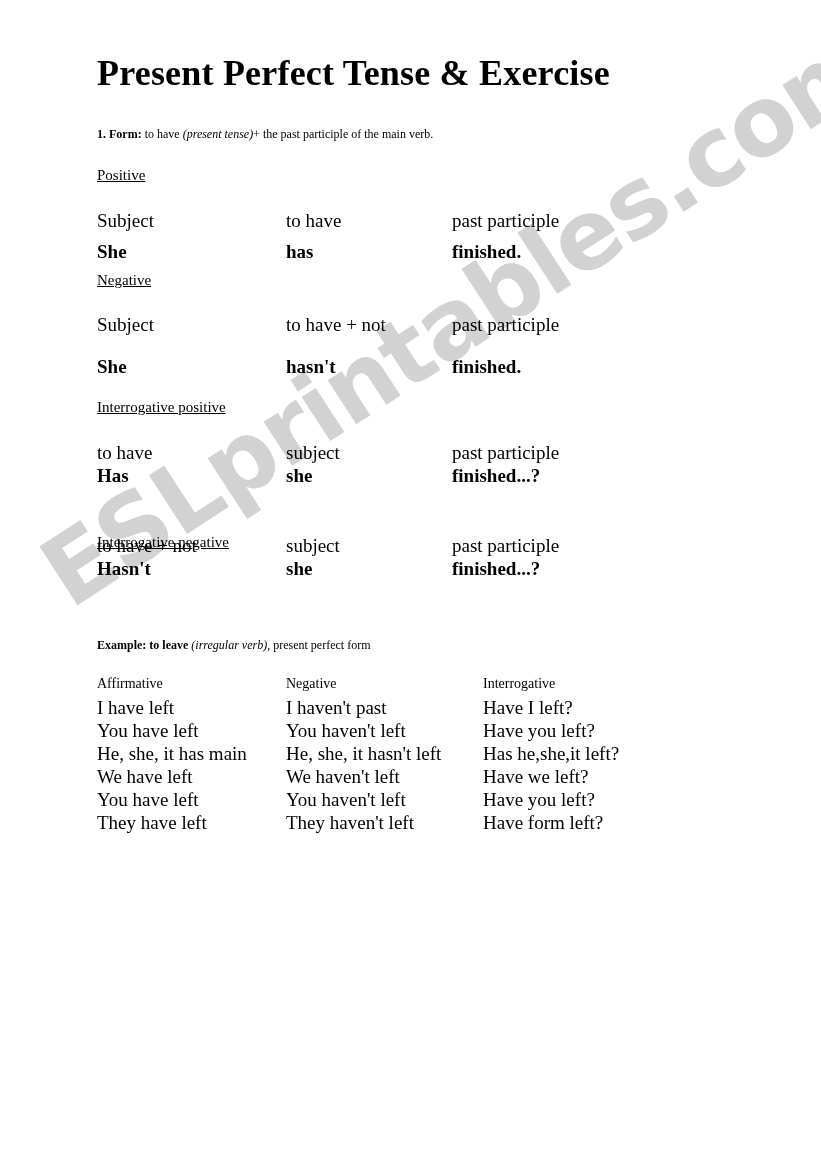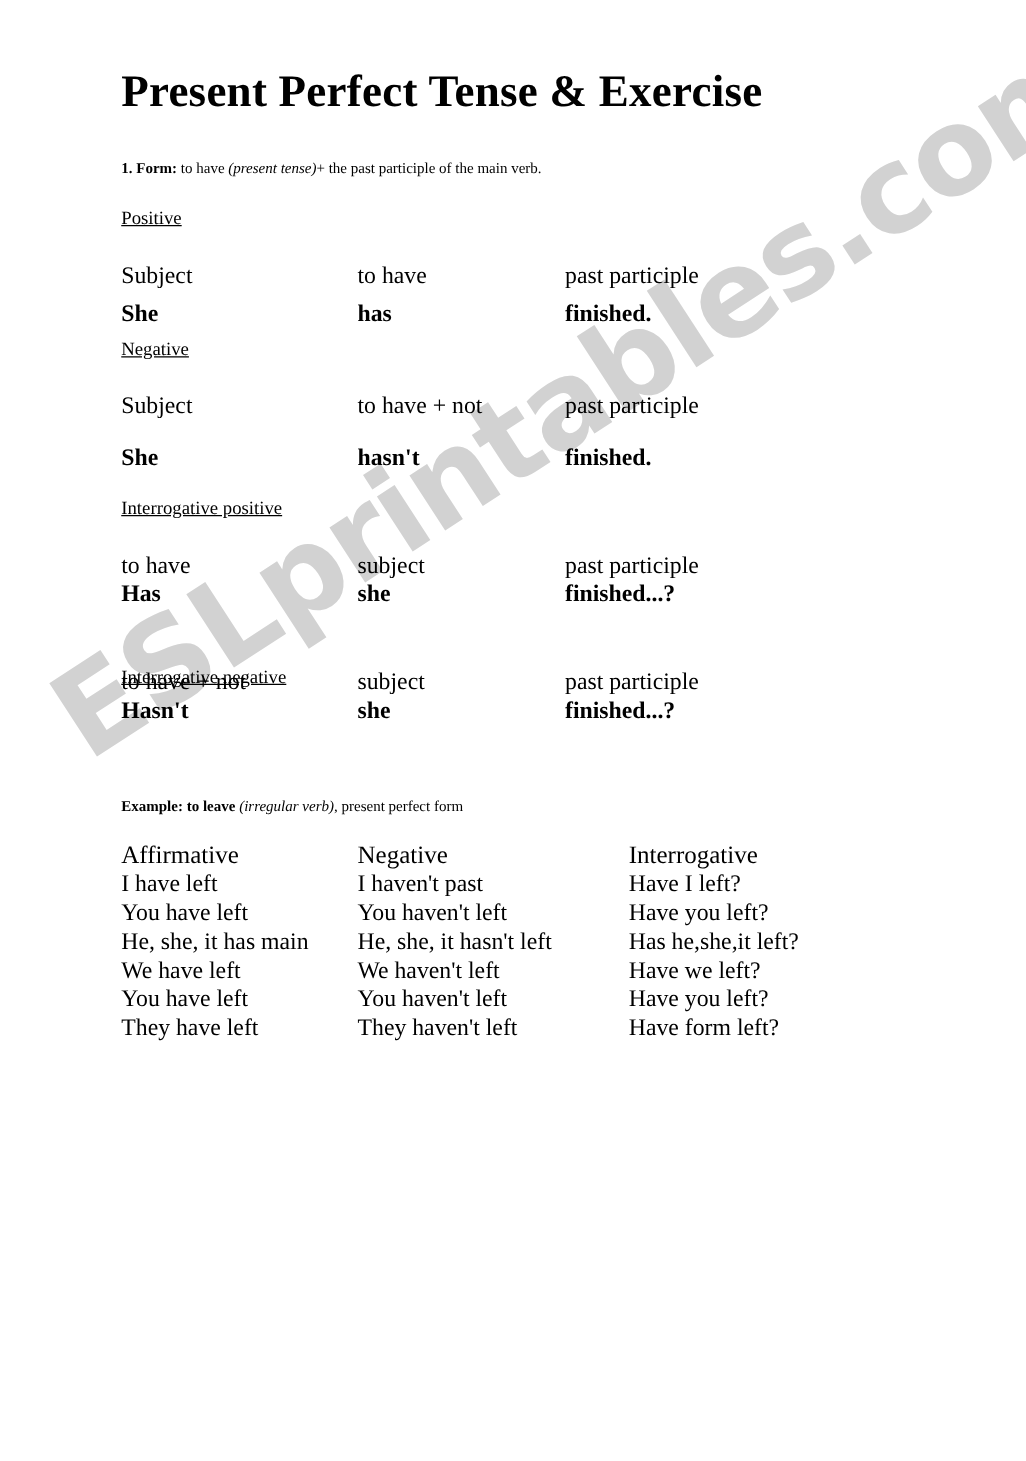--- a/index.html
+++ b/index.html
@@ -80,23 +80,23 @@
 
   
   #conj {
     left: 97px;
     top: 676px;
     width: 620px;
   }
   #conj .ccol { position: absolute; top: 0; }
   #conj .ccol.a { left: 0px; }
   #conj .ccol.b { left: 189px; }
-  #conj .ccol.c { left: 386px; margin-left: 20px; }
+  #conj .ccol.c { left: 386px; }
   #conj .chead {
-    font-size: 20px;
+    font-size: 14px;
     white-space: nowrap;
     height: 23px;
     line-height: 16px;
   }
   #conj .citem {
     font-size: 19px;
     font-weight: normal;
     white-space: nowrap;
     height: 23px;
     line-height: 18px;

